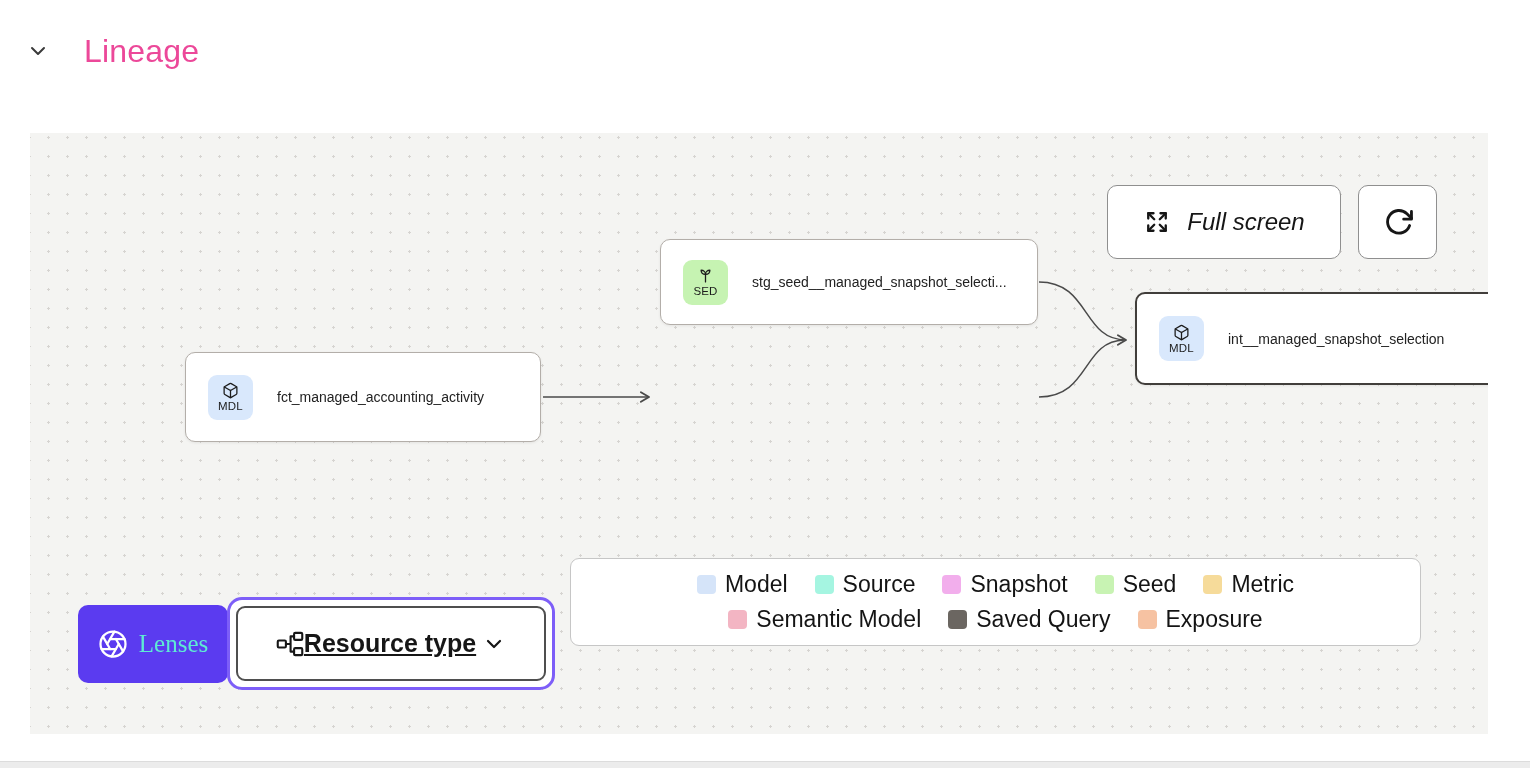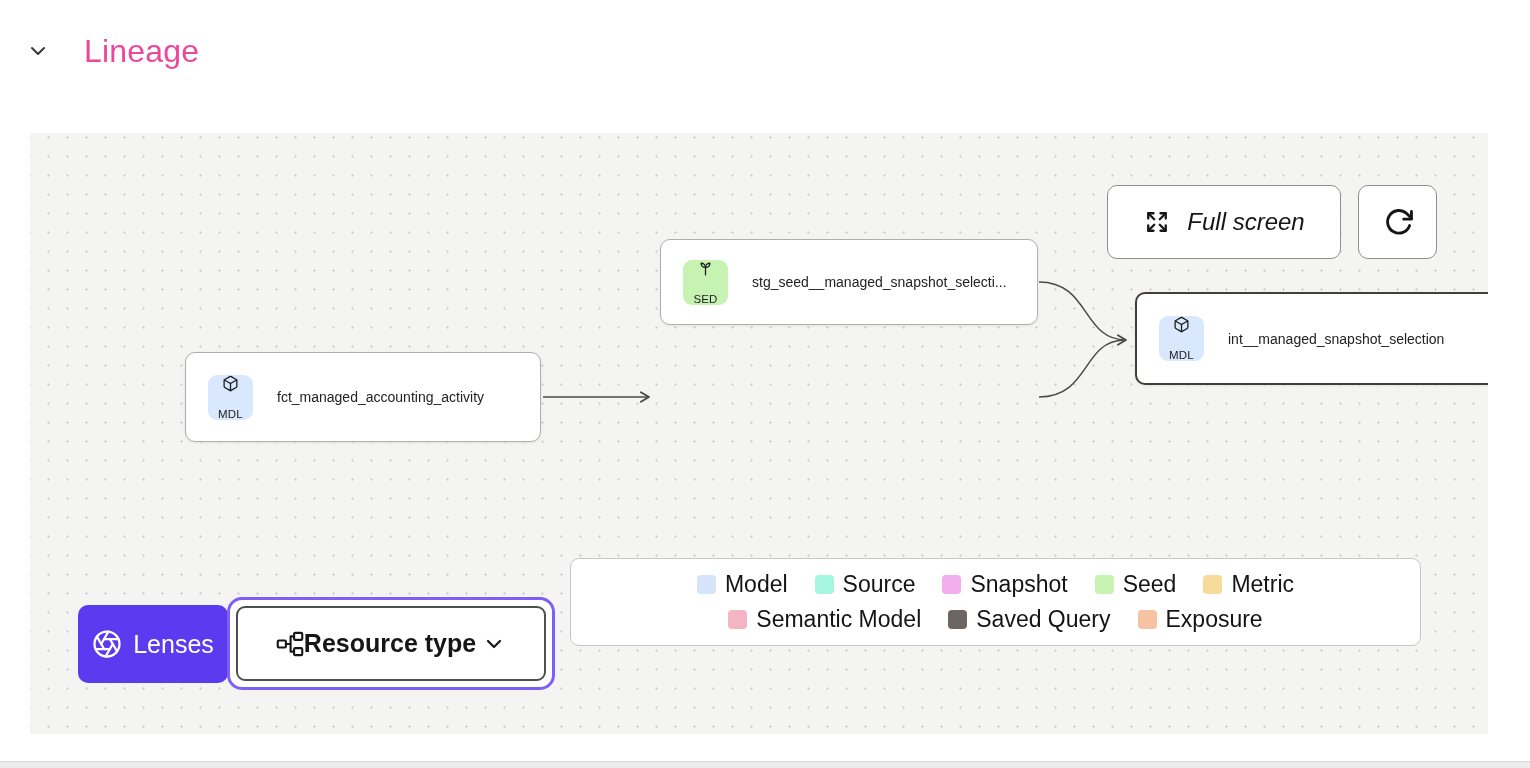--- a/index.html
+++ b/index.html
@@ -26,33 +26,33 @@
   
   .node { position:absolute; background:#ffffff; border:1.5px solid #b3aea9; border-radius:10px;
           display:flex; align-items:center; padding-left:22px; gap:24px; cursor:pointer;
           box-shadow:0 1px 3px rgba(0,0,0,0.07); }
   .node.selected { border:2px solid #413e3b; }
   .node-stg { left:630px; top:106px; width:378px; height:86px; }
   .node-fct { left:155px; top:219px; width:356px; height:90px; }
   .node-snp { left:629px; top:222px; width:379px; height:85px; }
   .node-int { left:1105px; top:159px; width:382px; height:93px; }
   .badge { width:45px; height:45px; border-radius:9px; display:flex; flex-direction:column;
-           align-items:center; justify-content:space-between; gap:1px; color:#1c1c1c; flex:none; }
+           align-items:center; justify-content:center; gap:1px; color:#1c1c1c; flex:none; }
   .badge .badge-label { font-size:11.5px; font-weight:500; letter-spacing:0.2px; }
   .node-label { font-size:14px; color:#222222; white-space:nowrap; }
 
   
   .lenses-btn { position:absolute; left:48px; top:472px; width:150px; height:78px; border:none; border-radius:10px;
-                display:flex; align-items:center; justify-content:center; gap:11px; color:#ffffff;
-                font-size:25px; font-weight:500; cursor:pointer; font-family:Liberation Sans, sans-serif; }
+                display:flex; align-items:center; justify-content:center; gap:11px; color:#5eead4;
+                font-size:25px; font-weight:500; cursor:pointer; font-family:Liberation Serif, serif; }
   .resource-ring { position:absolute; left:197px; top:464px; width:328px; height:93px; border:3px solid #7d5ef8;
                    border-radius:15px; background:#ffffff; padding:6px; }
   .resource-btn { width:100%; height:100%; background:#ffffff; border:2px solid #4f4f4f; border-radius:9px;
                   display:flex; align-items:center; justify-content:center; gap:0; cursor:pointer;
-                  font-size:25px; font-weight:600; color:#161616; font-family:"Liberation Sans", sans-serif; }
+                  font-size:25px; font-weight:600; color:#161616; font-family:"Liberation Sans", sans-serif;text-decoration:underline; }
 
   
   .legend { position:absolute; left:540px; top:425px; width:851px; height:88px; background:#ffffff;
             border:1.5px solid #c6c6c6; border-radius:9px; display:flex; flex-direction:column;
             justify-content:center; gap:8px; padding:6px 0; }
   .legend-row { display:flex; align-items:center; justify-content:center; gap:27px; }
   .legend-item { display:flex; align-items:center; gap:9px; }
   .legend-swatch { width:19px; height:19px; border-radius:4px; flex:none; }
   .legend-label { font-size:23px; color:#141414; white-space:nowrap; }
 

